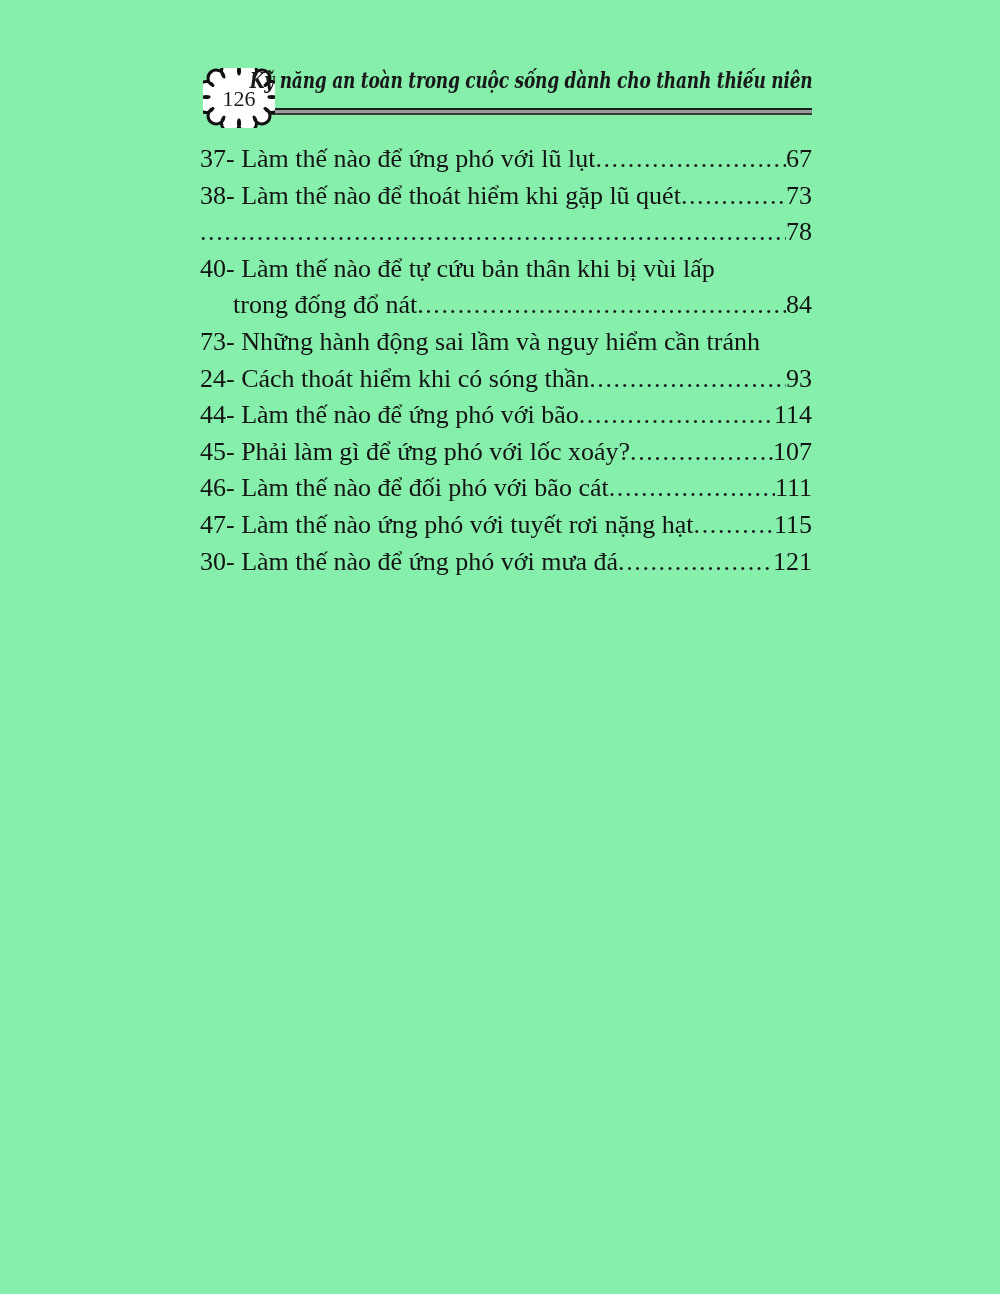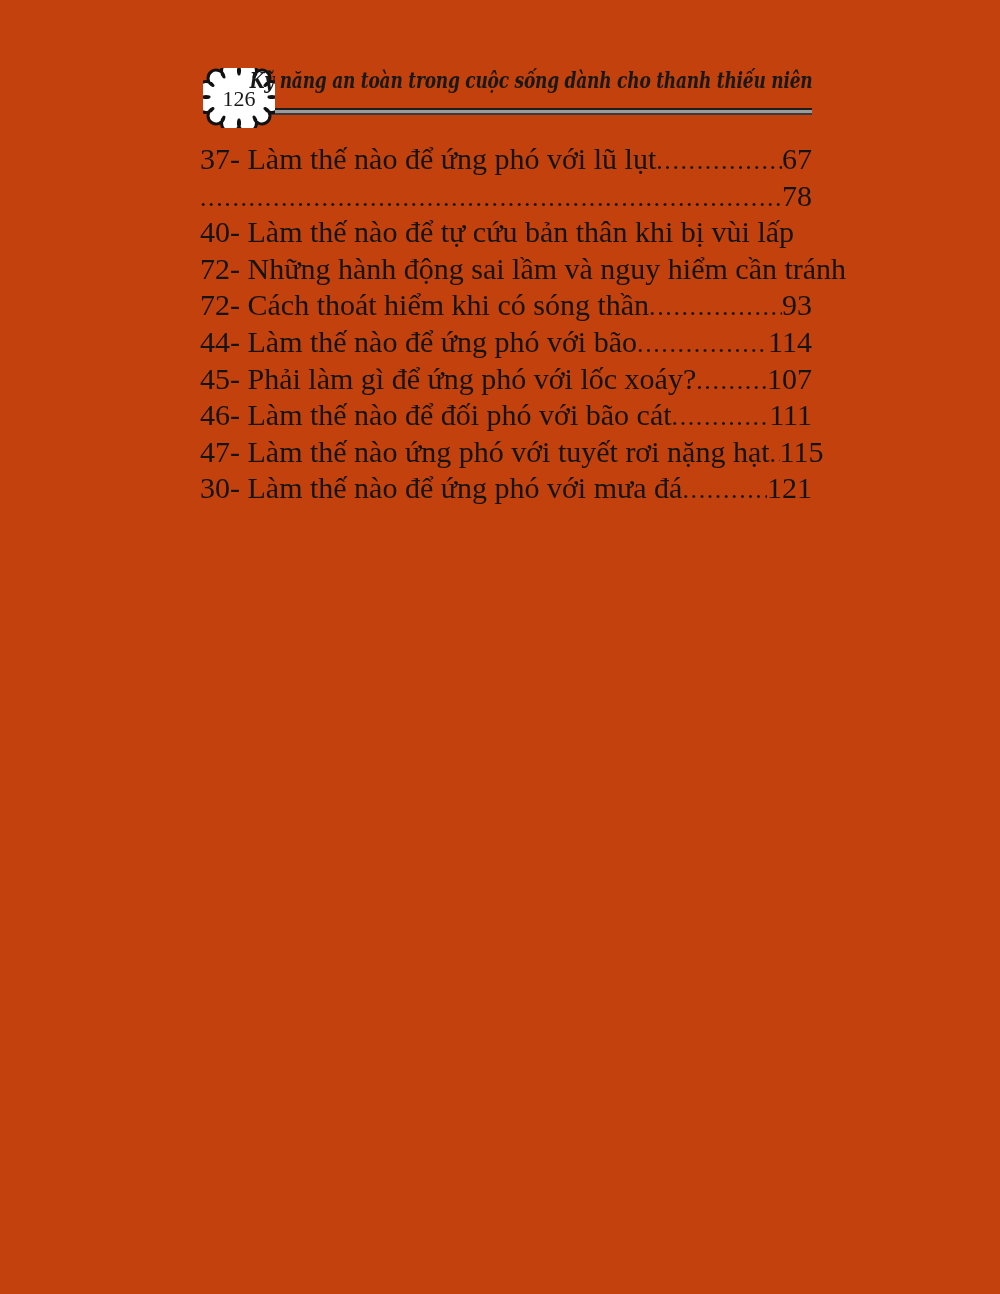--- a/index.html
+++ b/index.html
@@ -4,21 +4,21 @@
 <style>
   html, body {
     margin: 0;
     padding: 0;
     background: #ffffff;
   }
   .page {
     position: relative;
     width: 1000px;
     height: 1294px;
-    background: #c2410c;
+    background: #86efac;
     overflow: hidden;
     font-family: "Liberation Serif", serif;
     color: #141414;
   }
 
   
   .header-rule {
     position: absolute;
     left: 256px;
     top: 108px;
@@ -66,21 +66,21 @@
   .toc {
     position: absolute;
     left: 200px;
     top: 141px;
     width: 612px;
   }
   .toc-row {
     display: flex;
     align-items: baseline;
     height: 36.6px;
-    font-size: 30px;
+    font-size: 26px;
     line-height: 36.6px;
     white-space: nowrap;
   }
   .toc-row.indent { padding-left: 33px; }
   .toc-title { flex: 0 0 auto; }
   .dots {
     flex: 1 1 auto;
     min-width: 10px;
     overflow: hidden;
     height: 36.6px;
@@ -121,36 +121,46 @@
   <div class="header-title">Kỹ năng an toàn trong cuộc sống dành cho thanh thiếu niên</div>
 
   <main class="toc">
 
     <div class="toc-row">
       <span class="toc-title">37- Làm thế nào để ứng phó với lũ lụt</span>
         <span class="dots"></span>
         <span class="toc-page">67</span>
     </div>
 
+    <div class="toc-row">
+      <span class="toc-title">38- Làm thế nào để thoát hiểm khi gặp lũ quét</span>
+        <span class="dots"></span>
+        <span class="toc-page">73</span>
+    </div>
 
     <div class="toc-row">
         <span class="dots"></span>
         <span class="toc-page">78</span>
     </div>
 
     <div class="toc-row">
       <span class="toc-title">40- Làm thế nào để tự cứu bản thân khi bị vùi lấp</span>
     </div>
-
-    <div class="toc-row">
-      <span class="toc-title">72- Những hành động sai lầm và nguy hiểm cần tránh</span>
+    <div class="toc-row indent">
+      <span class="toc-title">trong đống đổ nát</span>
+        <span class="dots"></span>
+        <span class="toc-page">84</span>
     </div>
 
     <div class="toc-row">
-      <span class="toc-title">72- Cách thoát hiểm khi có sóng thần</span>
+      <span class="toc-title">73- Những hành động sai lầm và nguy hiểm cần tránh</span>
+    </div>
+
+    <div class="toc-row">
+      <span class="toc-title">24- Cách thoát hiểm khi có sóng thần</span>
         <span class="dots"></span>
         <span class="toc-page">93</span>
     </div>
 
 
     <div class="toc-row">
       <span class="toc-title">44- Làm thế nào để ứng phó với bão</span>
         <span class="dots"></span>
         <span class="toc-page">114</span>
     </div>

